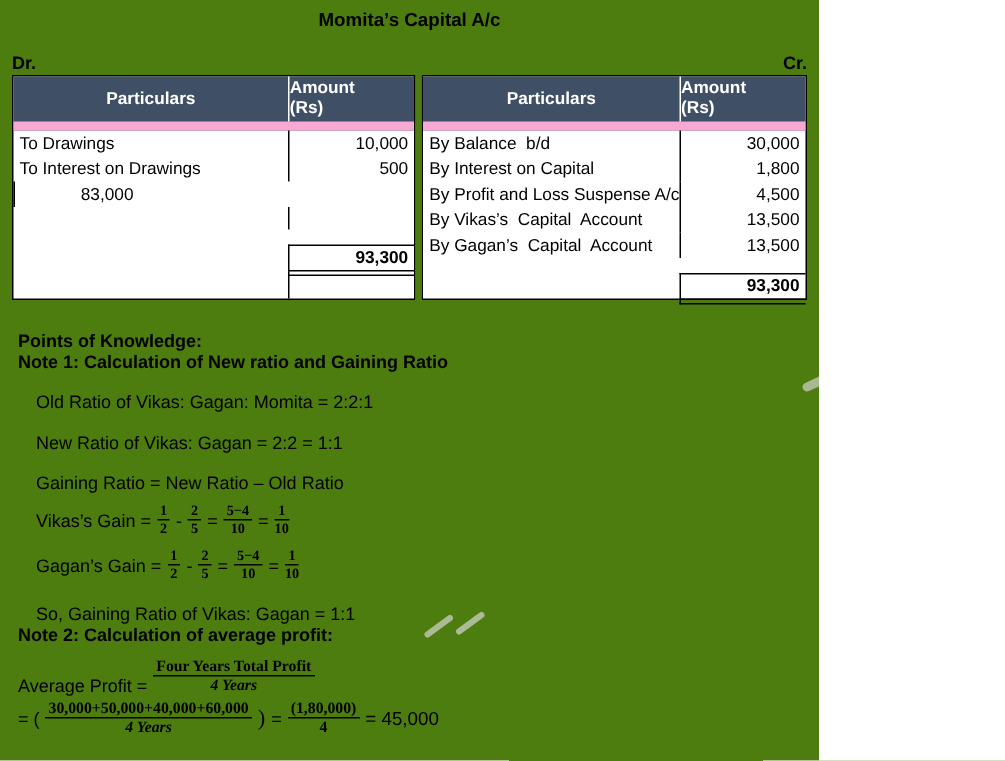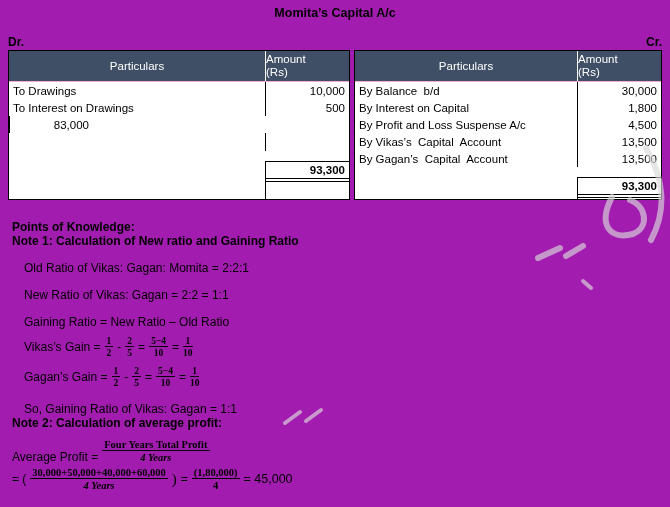--- a/index.html
+++ b/index.html
@@ -1,29 +1,29 @@
 <!DOCTYPE html>
 <html><head>
 <meta charset="utf-8">
 <style>
   html,body{margin:0;padding:0;background:#fff;}
   .page{
-    width:670px;height:507px;position:relative;background:#a21caf;
+    width:546px;height:507px;position:relative;background:#4d7c0f;
     font-family:"Liberation Sans","DejaVu Sans",sans-serif;color:#000;
     overflow:hidden;box-sizing:border-box;padding:6px 8px 0 8px;
   }
   
   .title{text-align:center;font-weight:bold;font-size:12.5px;height:16px;}
   .drcr{display:flex;justify-content:space-between;font-weight:bold;font-size:12px;height:15px;margin-top:13px;}
   
   .ledger{display:flex;gap:4px;height:150px;}
   .half{border:1.5px solid #000;display:flex;flex-direction:column;box-sizing:border-box;background:#fff;}
   .half.left{width:342px;}
   .half.right{flex:1;}
-  .hrow{display:flex;background:#3F4F66;color:#fff;font-weight:normal;height:30px;border-bottom:1px solid #f9a8d4;flex:0 0 30px;}
+  .hrow{display:flex;background:#3F4F66;color:#fff;font-weight:bold;height:30px;border-bottom:6px solid #f9a8d4;flex:0 0 30px;}
   .hrow .hpart{flex:1;display:flex;align-items:center;justify-content:center;font-size:11.5px;}
   .hrow .hamt{width:84px;box-sizing:border-box;border-left:1px solid #fff;display:flex;flex-direction:column;align-items:flex-start;justify-content:center;font-size:11.5px;line-height:13px;}
   .trow{display:flex;font-size:11.5px;flex:0 0 17px;}
   .trow .part{flex:1;padding-left:4px;white-space:pre;overflow:hidden;display:flex;align-items:center;}
   .trow .amt{width:84px;box-sizing:border-box;border-left:1px solid #000;display:flex;align-items:center;justify-content:flex-end;padding-right:4px;}
   .trow.fill{flex:1 1 auto;}
   .trow.totalr{flex:0 0 18px;font-weight:bold;margin-top:10px;}
   .trow.totalr .amt{border-top:1px solid #000;border-bottom:1px solid #000;}
   .trow.ruler{flex:0 0 3px;}
   .trow.ruler .amt{border-bottom:1px solid #000;}

